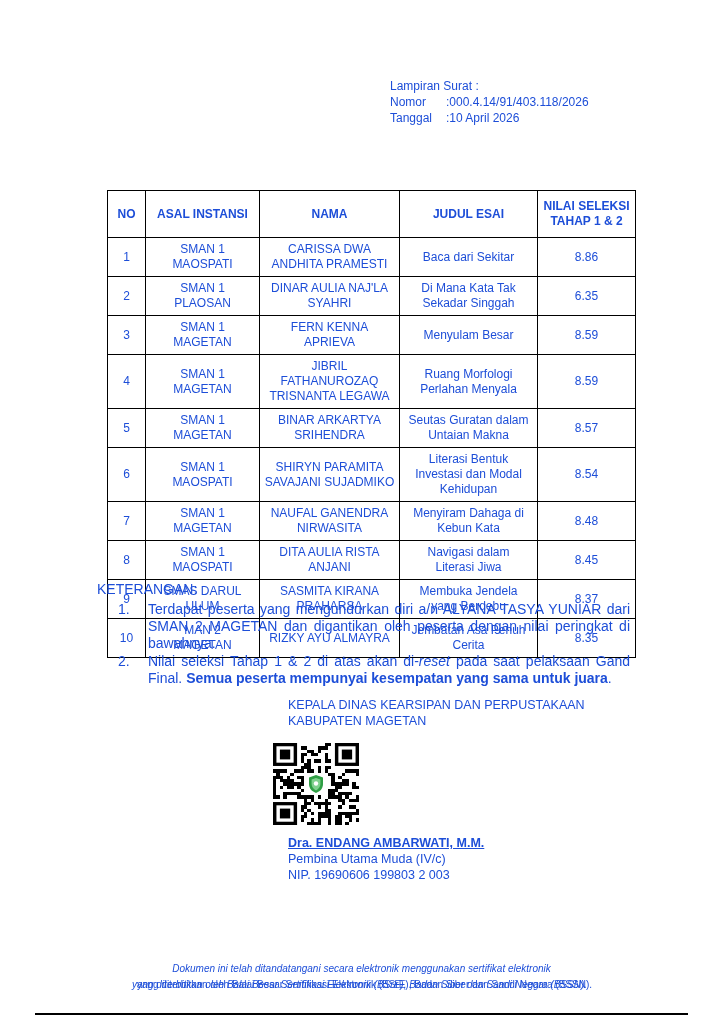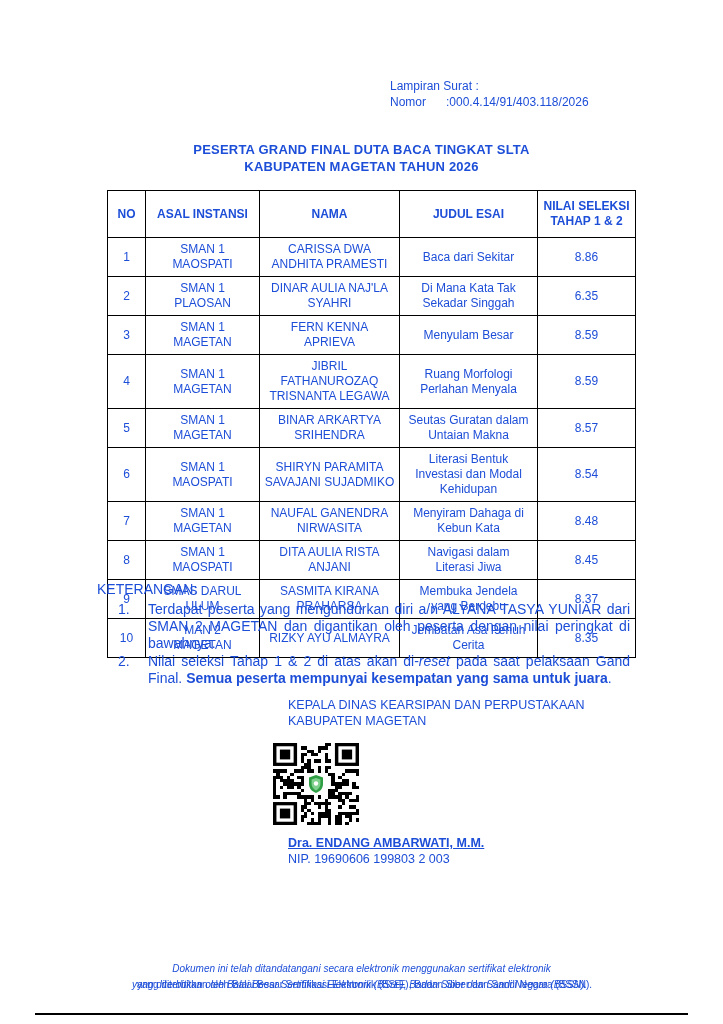--- a/index.html
+++ b/index.html
@@ -48,26 +48,26 @@
 <body>
 
 <div class="page">
 
   <div class="lampiran">
     <div>Lampiran Surat :</div>
     <div class="meta-row">
       <span class="meta-label">Nomor</span>
       <span>:000.4.14/91/403.118/2026</span>
     </div>
+    <div class="meta-row">
+      <span class="meta-label">Tanggal</span>
+      <span>:10 April 2026</span>
+    </div>
   </div>
 
-  <div class="title">
-    <div>PESERTA GRAND FINAL DUTA BACA TINGKAT SLTA</div>
-    <div>KABUPATEN MAGETAN TAHUN 2026</div>
-  </div>
 
   <table class="main">
     <colgroup>
         <col class="c-no">
         <col class="c-inst">
         <col class="c-nama">
         <col class="c-judul">
         <col class="c-nilai">
       </colgroup>
     <thead>
@@ -403,20 +403,21 @@
         </svg>
       <div class="qr-emblem">
         <svg width="16" height="18" viewBox="0 0 16 18">
           <path d="M8 0 L15 2.5 V9 C15 13.5 12 16.5 8 18 C4 16.5 1 13.5 1 9 V2.5 Z" fill="#2f9e44"></path>
           <path d="M8 3 L12.4 4.6 V9 C12.4 12 10.5 14.2 8 15.4 C5.5 14.2 3.6 12 3.6 9 V4.6 Z" fill="#7fd08d"></path>
           <circle cx="8" cy="8.5" r="2.2" fill="#ffffff"></circle>
         </svg>
       </div>
     </div>
     <div class="sig-name">Dra. ENDANG AMBARWATI, M.M.</div>
+    <div>Pembina Utama Muda (IV/c)</div>
     <div>NIP. 19690606 199803 2 003</div>
   </div>
 
   <div class="footer">
     <div class="f1">Dokumen ini telah ditandatangani secara elektronik menggunakan sertifikat elektronik</div>
     <div class="f2">
       <span class="copyA">yang diterbitkan oleh Balai Besar Sertifikasi Elektronik (BSrE), Badan Siber dan Sandi Negara (BSSN).</span>
       <span class="copyB">yang diterbitkan oleh Balai Besar Sertifikasi Elektronik (BSrE), Badan Siber dan Sandi Negara (BSSN).</span>
     </div>
   </div>

